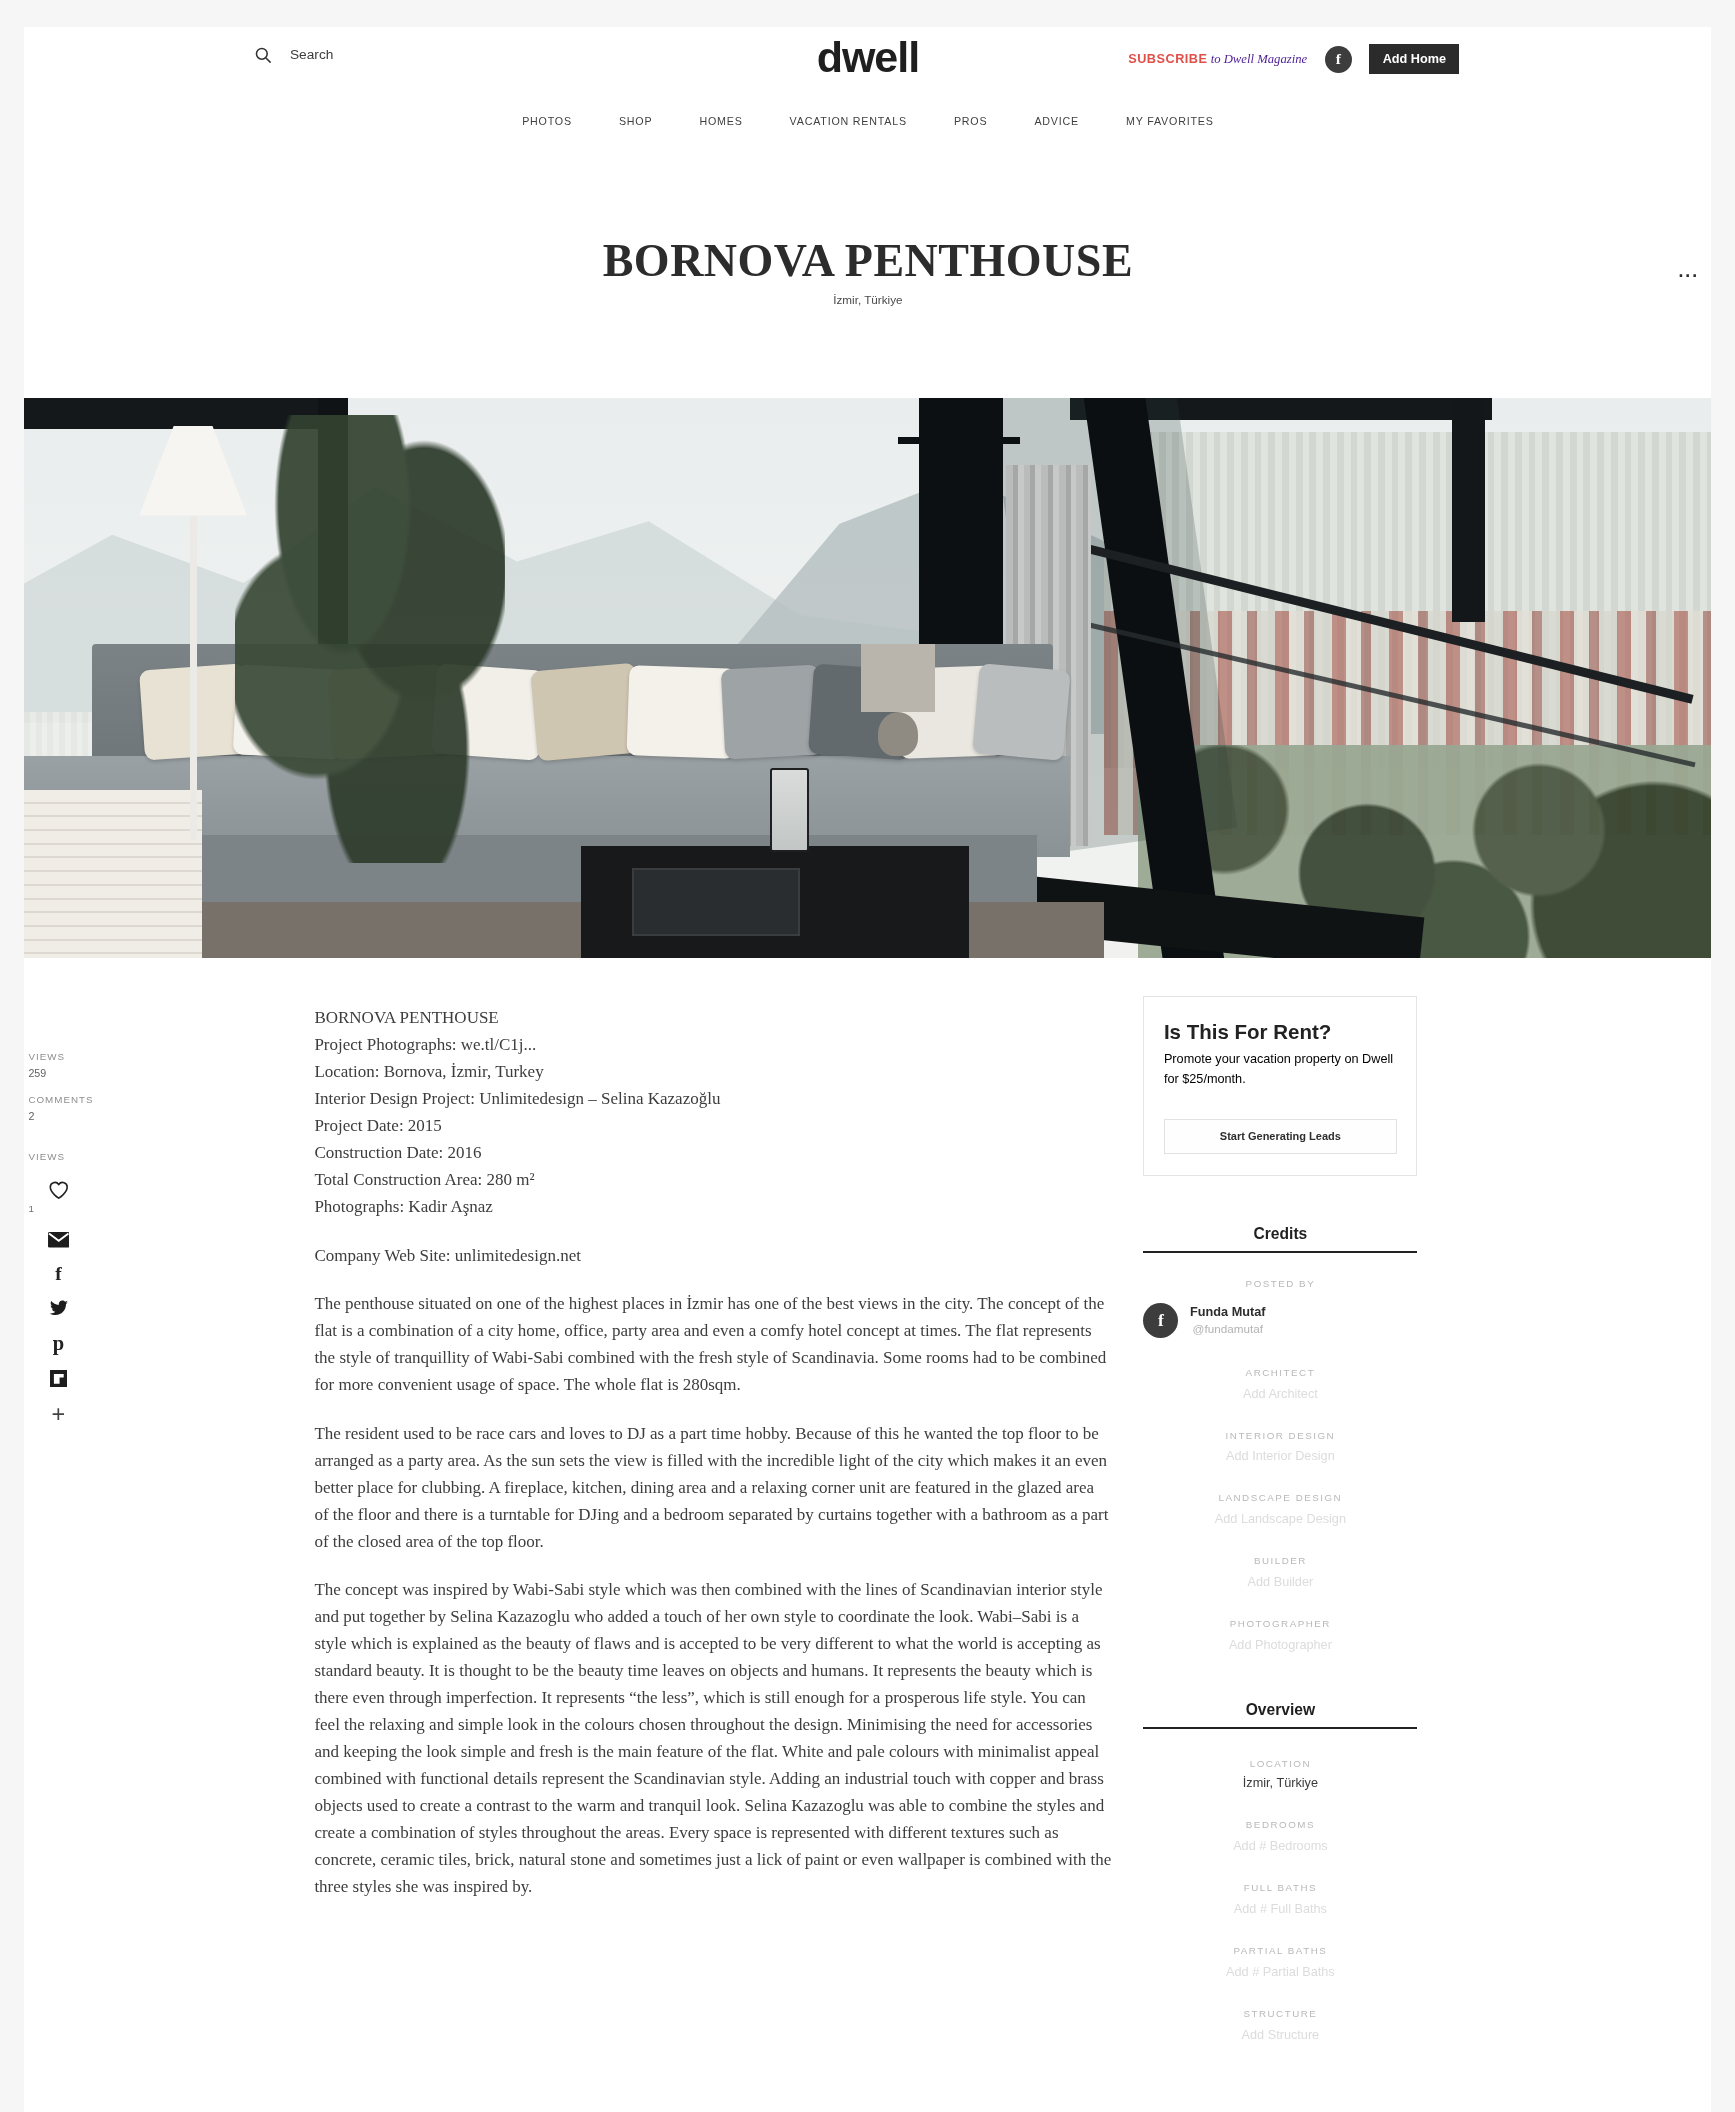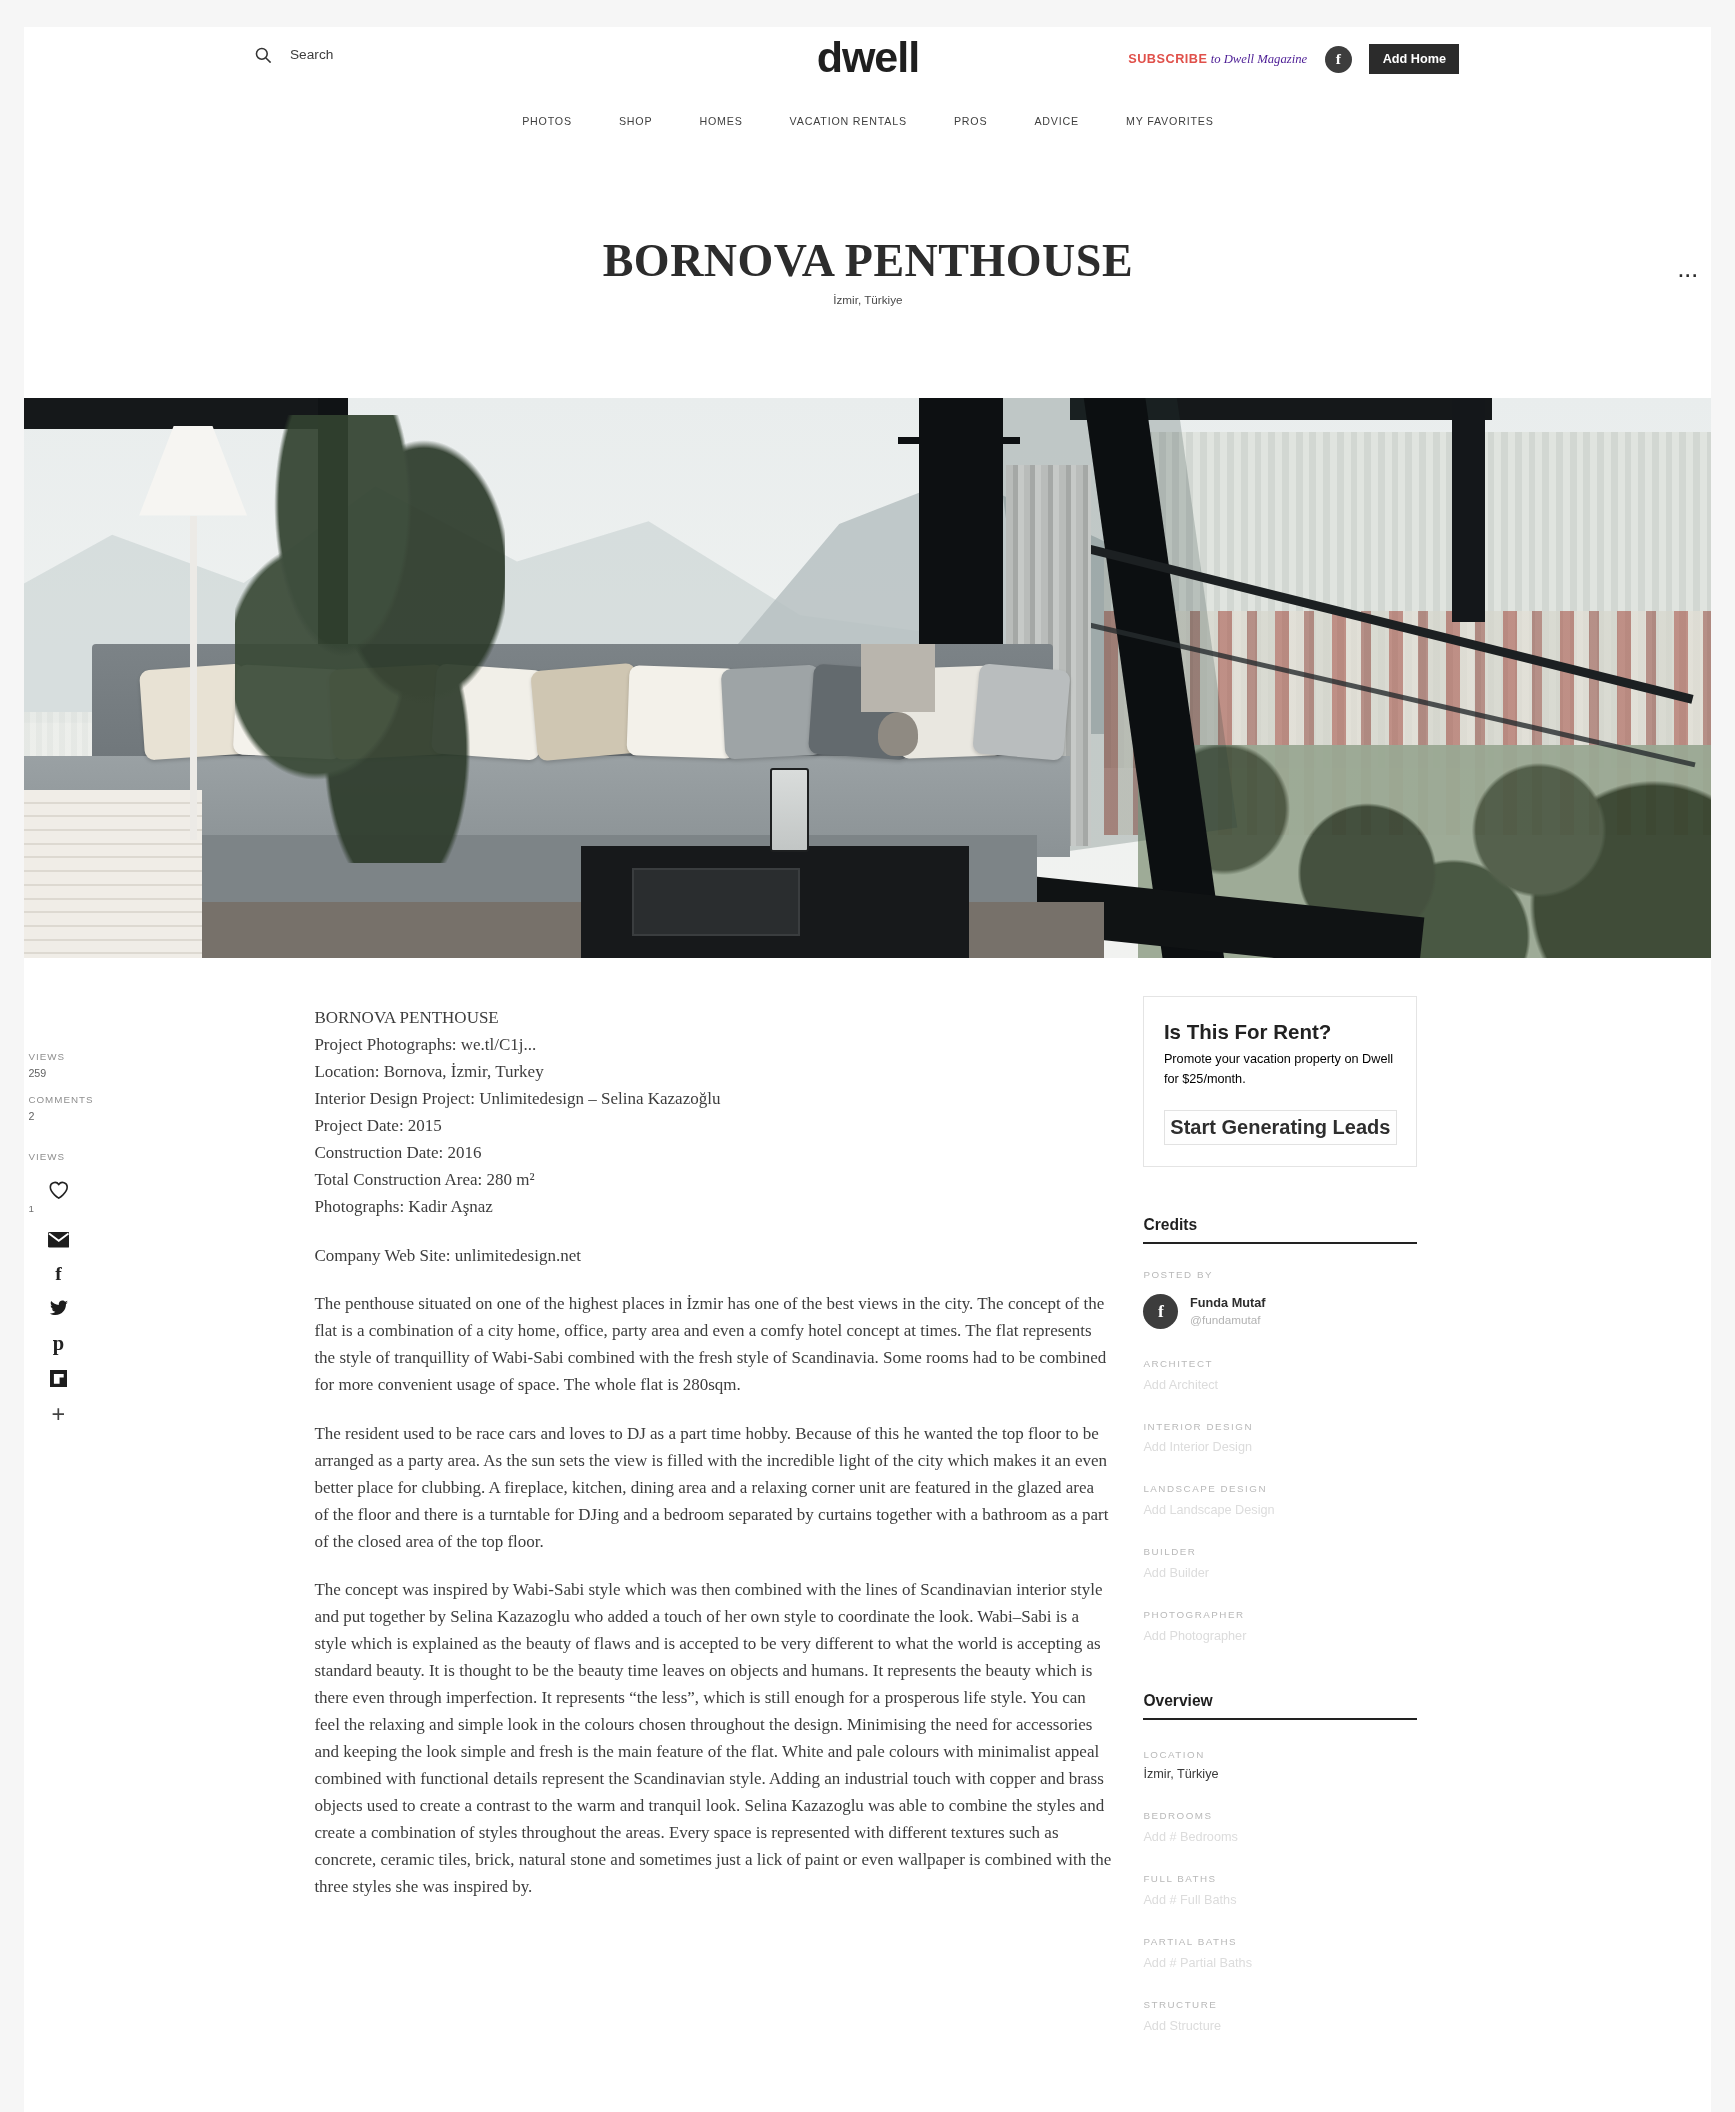--- a/index.html
+++ b/index.html
@@ -81,22 +81,22 @@
   
   .article { position:absolute; left:290px; top:977px; width:798px; font-family:"Liberation Serif",serif; font-size:17px; line-height:27px; color:#3d3d3d; }
   .article p { margin-top:21.5px; }
   .article .details { margin-top:0; }
 
   
   .sidebar { position:absolute; left:1119px; top:969px; width:274px; }
   .rent-box { border:1px solid #e4e4e4; background:#fff; padding:23.4px 19.5px 21.5px 19.5px; }
   .rent-title { font-size:20.5px; font-weight:bold; color:#222; }
   .rent-body { margin-top:6px; font-size:12.7px; line-height:1.55; color:#000000; }
-  .rent-btn { margin-top:20px; width:100%; height:35px; background:#fefefe; border:1px solid #e2e2e2; font-size:20px; font-weight:bold; color:#2e2e2e; cursor:pointer; }
-  .section { margin-top:49px; }
+  .rent-btn { margin-top:29px; width:100%; height:35px; background:#fefefe; border:1px solid #e2e2e2; font-size:11px; font-weight:bold; color:#2e2e2e; cursor:pointer; }
+  .section { margin-top:49px;text-align:center; }
   .section-title { font-size:15.6px; font-weight:bold; color:#1f1f1f; padding-bottom:7.8px; border-bottom:2px solid #222; }
   .side-label { margin-top:25px; font-size:9.8px; letter-spacing:1.5px; color:#b9b9b9; }
   .side-value { margin-top:7.8px; font-size:12.7px; color:#3a3a3a; }
   .side-add { margin-top:8.8px; font-size:12.7px; color:#dcdcdc; cursor:pointer; }
   .field { margin-top:29px; }
   .posted-row { margin-top:13.7px; display:flex; align-items:center; gap:11.7px; }
   .avatar { width:35px; height:35px; border-radius:50%; background:#3d3d3d; color:#fff; display:flex; align-items:center; justify-content:center; font-family:"Liberation Serif",serif; font-weight:bold; font-size:17.6px; }
   .posted-name { font-size:12.7px; font-weight:bold; color:#2d2d2d; }
   .posted-handle { font-size:11.7px; color:#b3b3b3; margin-top:3px; }
 </style>

